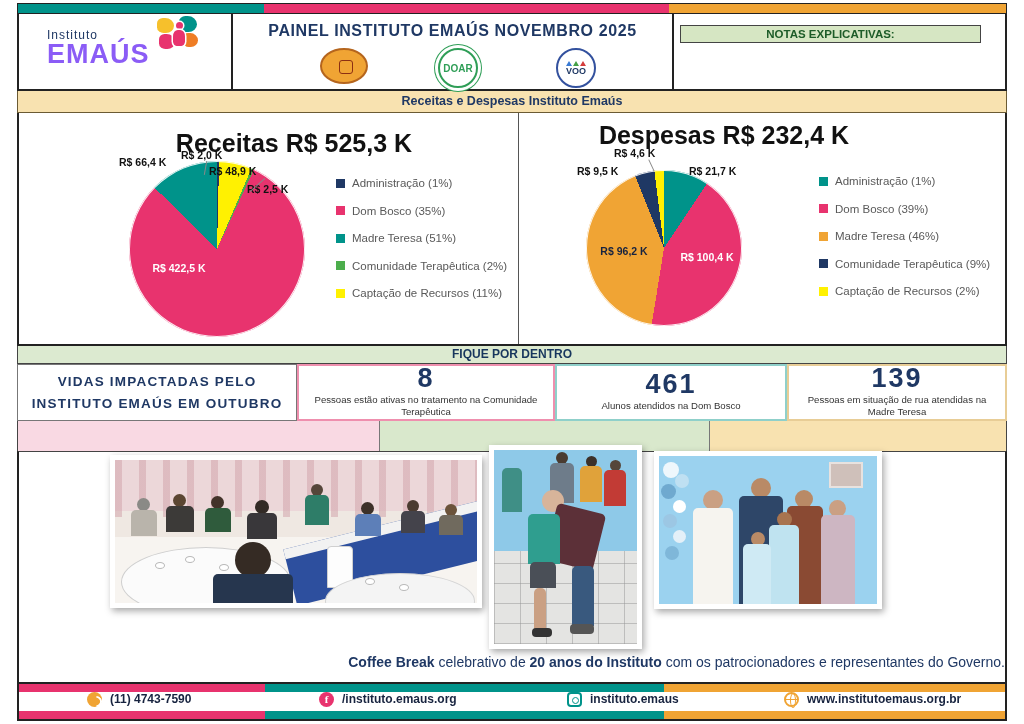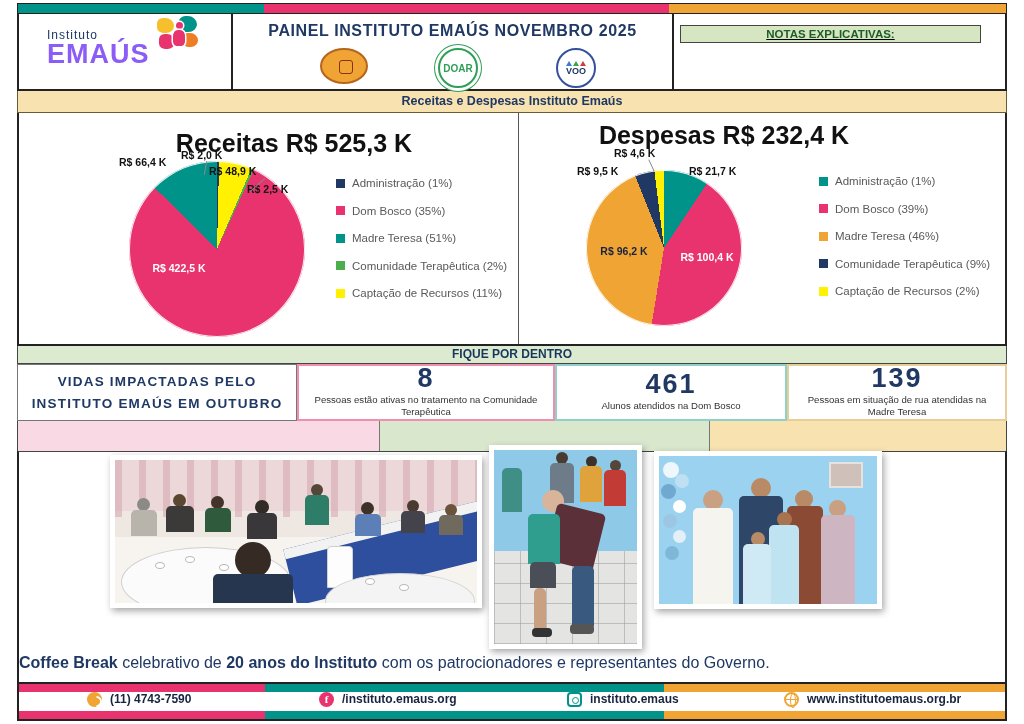--- a/index.html
+++ b/index.html
@@ -34,21 +34,21 @@
   .seal-oval:before { content:""; position:absolute; left:17px; top:10px; width:12px; height:12px; border:1.5px solid #8c2f12; border-radius:3px; }
   .seal-circ { width:40px; height:40px; border-radius:50%; background:#fff; display:flex; align-items:center; justify-content:center; }
   .seal-doar { border:2px solid #2f9e57; color:#2f9e57; font-weight:bold; font-size:10px; box-shadow:0 0 0 3px #fff, 0 0 0 4px #2f9e57; }
   .seal-voo { border:2px solid #33519e; color:#1f3864; font-weight:bold; font-size:9px; flex-direction:column; line-height:1; }
   .carets { display:flex; gap:1px; height:6px; }
   .caret { width:0; height:0; border-left:3px solid transparent; border-right:3px solid transparent; }
   .caret.c1 { border-bottom:5px solid #3a7bd5; }
   .caret.c2 { border-bottom:5px solid #44a047; }
   .caret.c3 { border-bottom:5px solid #d43c3c; }
 
-  .notes-cell { flex:1; position:relative; padding:11px 24px 0 6px;text-decoration:underline; }
+  .notes-cell { flex:1; position:relative; padding:11px 24px 0 6px; }
   .notes-title { background:#d6e6c3; border:1.5px solid #444; text-align:center; font-size:11.5px; font-weight:bold; color:#1d5c28; padding:2px 0; }
   .notes-body { border:1.5px solid #444; border-top:none; background:#fff; font-size:10.6px; color:#222; text-align:center; padding:4px 6px; line-height:1.35; }
   .notes-body b { color:#111; }
 
   
   .tan-band { height:22px; background:#f8e2b0; border:1.5px solid #6b5b34; border-top:none; text-align:center; font-size:12.5px; font-weight:bold; color:#1f3864; line-height:20px; }
 
   
   .charts-row { height:233px; border:2px solid #222; border-top:none; background:#fff; display:flex; }
   .chart-panel { position:relative; height:100%; }
@@ -112,21 +112,21 @@
   .ph2 { background:linear-gradient(#8ec9e8 0 52%, #e4e4e2 52% 100%); }
   .ph2 .floor { position:absolute; left:0; bottom:0; width:100%; height:48%;
     background:
       repeating-linear-gradient(90deg, rgba(150,150,150,0.5) 0 1px, rgba(0,0,0,0) 1px 26px),
       repeating-linear-gradient(0deg, rgba(150,150,150,0.5) 0 1px, rgba(0,0,0,0) 1px 20px); }
 
   .ph3 { background:#9bd2ef; }
   .ph3 .frame { position:absolute; right:14px; top:6px; width:34px; height:26px; background:#cfc0ba; border:2px solid #e8e2df; }
   .ph3 .balloon { position:absolute; border-radius:50%; }
 
-  .caption { position:absolute; left:0; top:202px; width:100%; text-align:left; font-size:16px; color:#1f3864; }
+  .caption { position:absolute; left:0; top:202px; width:100%; text-align:right; font-size:14px; color:#1f3864; }
   .caption b { font-weight:bold; }
 
   
   .footer-row { height:37px; border:2px solid #222; border-top:none; display:flex; flex-direction:column; }
   .foot-bar { height:8px;
     background:linear-gradient(90deg,#e8336e 0 24.9%, #00938a 24.9% 65.4%, #f0a434 65.4% 100%); }
   .foot-mid { flex:1; background:#fff; position:relative; }
   .contact { position:absolute; top:0; height:100%; display:flex; align-items:flex-start; gap:8px; font-size:12px; font-weight:bold; color:#17233f; }
   .ct-phone { left:68px; } .ct-fb { left:300px; } .ct-ig { left:548px; } .ct-web { left:765px; }
   .ic { width:15px; height:15px; flex:none; position:relative; }

